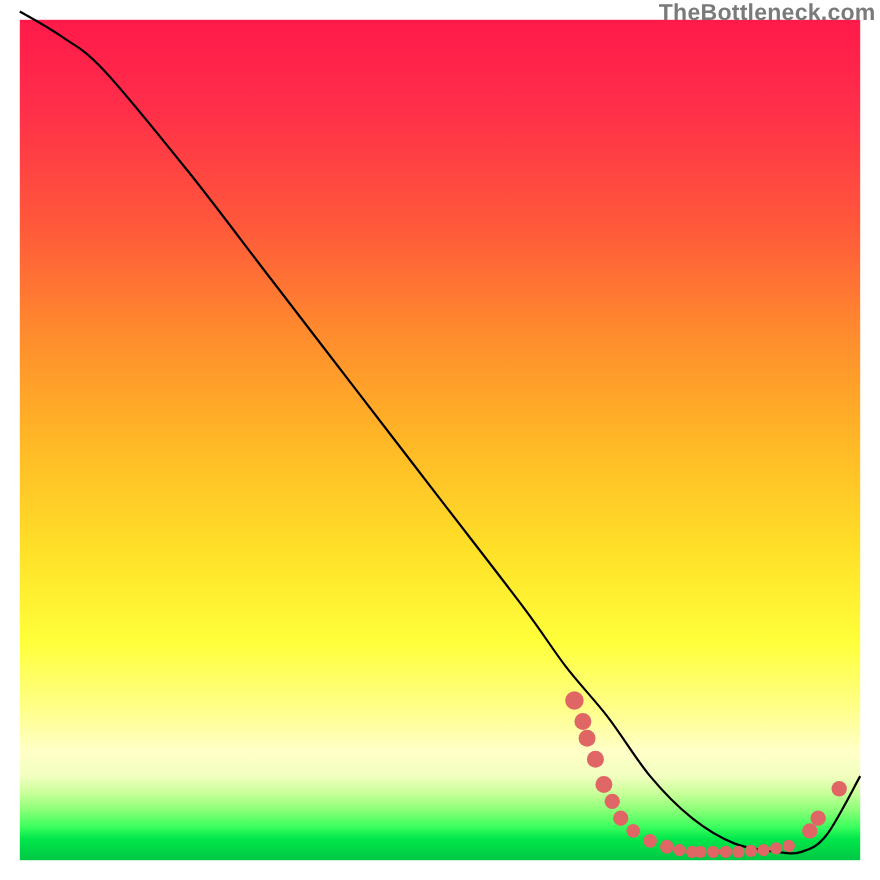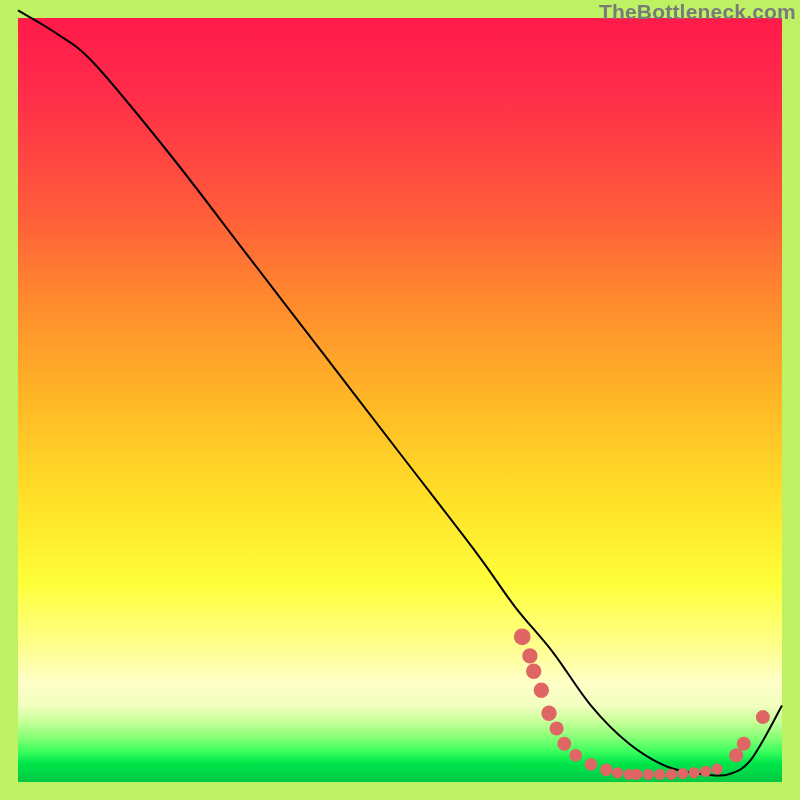--- a/index.html
+++ b/index.html
@@ -8,21 +8,21 @@
     width: 800px;
     height: 800px;
     background: #000;
     overflow: hidden;
     font-family: Arial, Helvetica, sans-serif;
   }
   .stage {
     position: relative;
     width: 800px;
     height: 800px;
-    background: #bef264;
+    background: #ffffff;
   }
   .plot {
     position: absolute;
     left: 18px;
     top: 18px;
     width: 764px;
     height: 764px;
     
     background: linear-gradient(
       to bottom,

